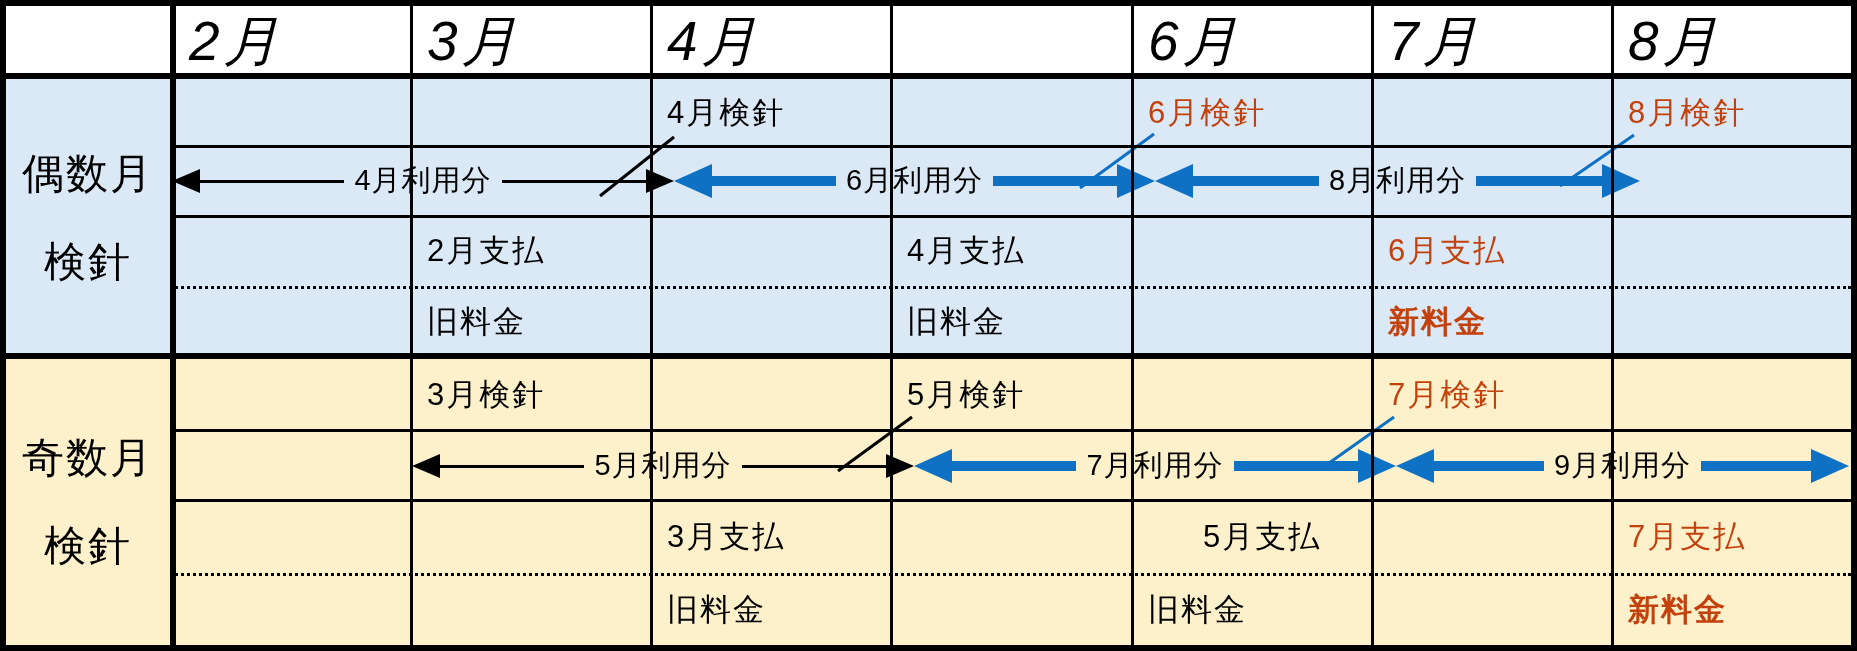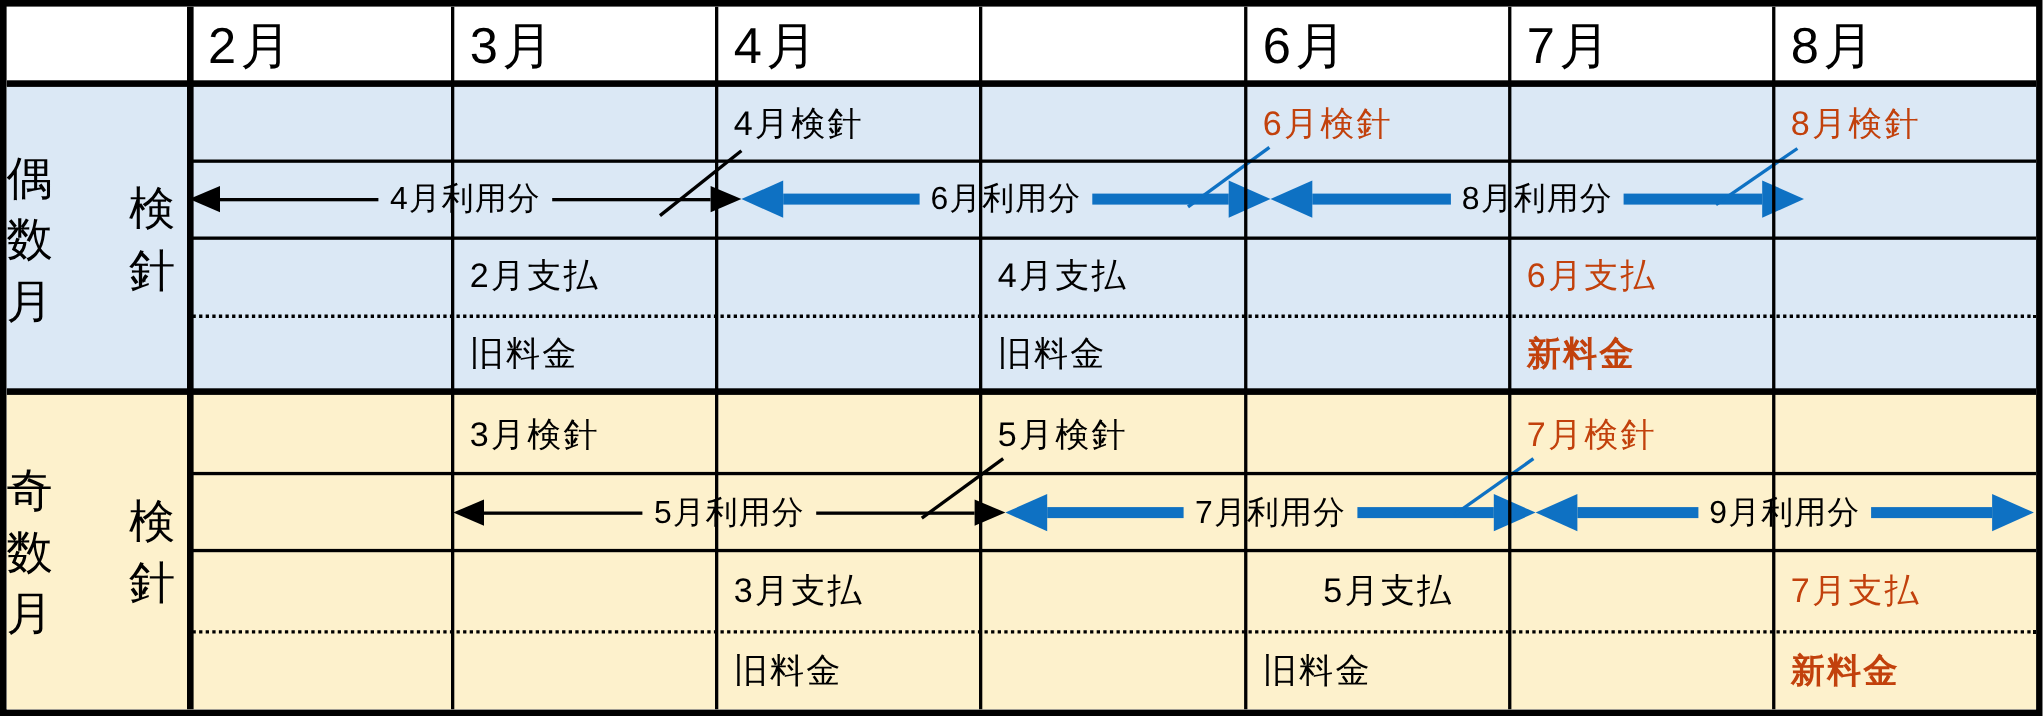--- a/index.html
+++ b/index.html
@@ -23,26 +23,26 @@
   .vline.thick{width:6px;}
   .hline{position:absolute;height:3px;background:#000;}
   .hline.thick{height:6px;left:0;width:1845px;}
   .hline.cols{left:164px;width:1681px;}
   .dotline{position:absolute;left:164px;width:1681px;height:0;border-top:3px dotted #000;background:none;}
 
   
   .cell{position:absolute;font-size:31px;white-space:nowrap;letter-spacing:2px;}
   .cell.blue{color:#c2410c;}
   .cell.bold{font-weight:bold;}
-  .month{position:absolute;top:0;height:70px;line-height:70px;font-size:46px;letter-spacing:4px;}
+  .month{position:absolute;top:0;height:70px;line-height:70px;font-size:55px;letter-spacing:4px;font-style:italic;}
 
   
   .rowlabel{
     position:absolute;left:0;width:164px;
-    display:flex;flex-direction:row;align-items:center;justify-content:center;
+    display:flex;flex-direction:column;align-items:center;justify-content:center;
     gap:32px;font-size:42px;letter-spacing:2px;
   }
   .rowlabel.even{top:72px;height:280px;}
   .rowlabel.odd{top:352px;height:287px;}
 
   
   .arrow{position:absolute;display:flex;align-items:center;height:36px;}
   .seg{flex:1;}
   .arrow.black .seg{height:3px;background:#000;}
   .arrow.blue  .seg{height:10px;background:#0e71c3;}

